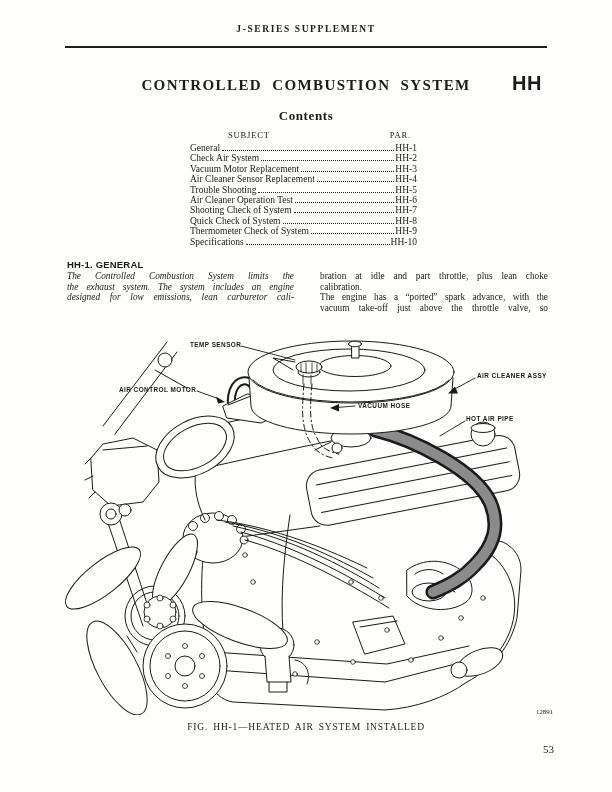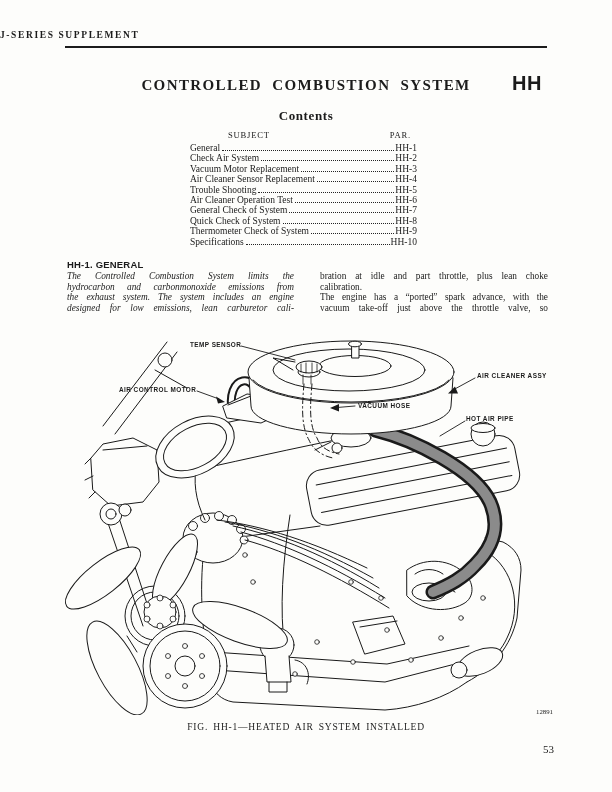--- a/index.html
+++ b/index.html
@@ -3,21 +3,21 @@
 <meta charset="utf-8">
 <style>
   html,body{margin:0;padding:0;background:#d8d8d4;}
   .page{
     position:relative;width:612px;height:792px;margin:0 auto;
     background:#fdfdfb;color:#1b1b1b;overflow:hidden;
     font-family:"Liberation Serif", serif;
   }
   .abs{position:absolute;}
   
-  .hdr-center{left:0;right:0;top:30px;text-align:left;font-weight:bold;
+  .hdr-center{left:0;right:0;top:24px;text-align:center;font-weight:bold;
     font-size:9.5px;letter-spacing:1.6px;}
   .hdr-code{left:512px;top:24px;font-family:"Liberation Sans",sans-serif;
     font-weight:bold;font-size:20px;letter-spacing:0.5px;margin-top:48px;}
   .hdr-rule{left:65px;top:46px;width:482px;height:2px;background:#1c1c1c;}
   
   .doc-title{left:0;right:0;top:77px;text-align:center;font-weight:bold;
     font-size:15px;letter-spacing:1.4px;word-spacing:5px;}
   .contents-heading{left:0;right:0;top:108px;text-align:center;font-weight:bold;
     font-size:13px;letter-spacing:0.6px;}
   .contents{left:190px;top:130px;width:227px;font-size:9.5px;}
@@ -86,21 +86,21 @@
         <span>Trouble Shooting</span>
         <span class="dots"></span>
         <span>HH-5</span>
       </div>
     <div class="c-row">
         <span>Air Cleaner Operation Test</span>
         <span class="dots"></span>
         <span>HH-6</span>
       </div>
     <div class="c-row">
-        <span>General Check of System</span>
+        <span>Shooting Check of System</span>
         <span class="dots"></span>
         <span>HH-7</span>
       </div>
     <div class="c-row">
         <span>Quick Check of System</span>
         <span class="dots"></span>
         <span>HH-8</span>
       </div>
     <div class="c-row">
         <span>Thermometer Check of System</span>
@@ -111,21 +111,20 @@
         <span>Specifications</span>
         <span class="dots"></span>
         <span>HH-10</span>
       </div>
   </div>
 
   <div class="abs sec-heading">HH-1. GENERAL</div>
 
   <div class="abs col col-left">
     <div class="ln">The Controlled Combustion System limits the</div>
-    <div class="ln">hydrocarbon and carbonmonoxide emissions from</div>
     <div class="ln">the exhaust system. The system includes an engine</div>
     <div class="ln">designed for low emissions, lean carburetor cali-</div>
   </div>
   <div class="abs col col-right">
     <div class="ln">bration at idle and part throttle, plus lean choke</div>
     <div class="ln nojust">calibration.</div>
     <div class="ln">The engine has a “ported” spark advance, with the</div>
     <div class="ln">vacuum take-off just above the throttle valve, so</div>
   </div>
 

